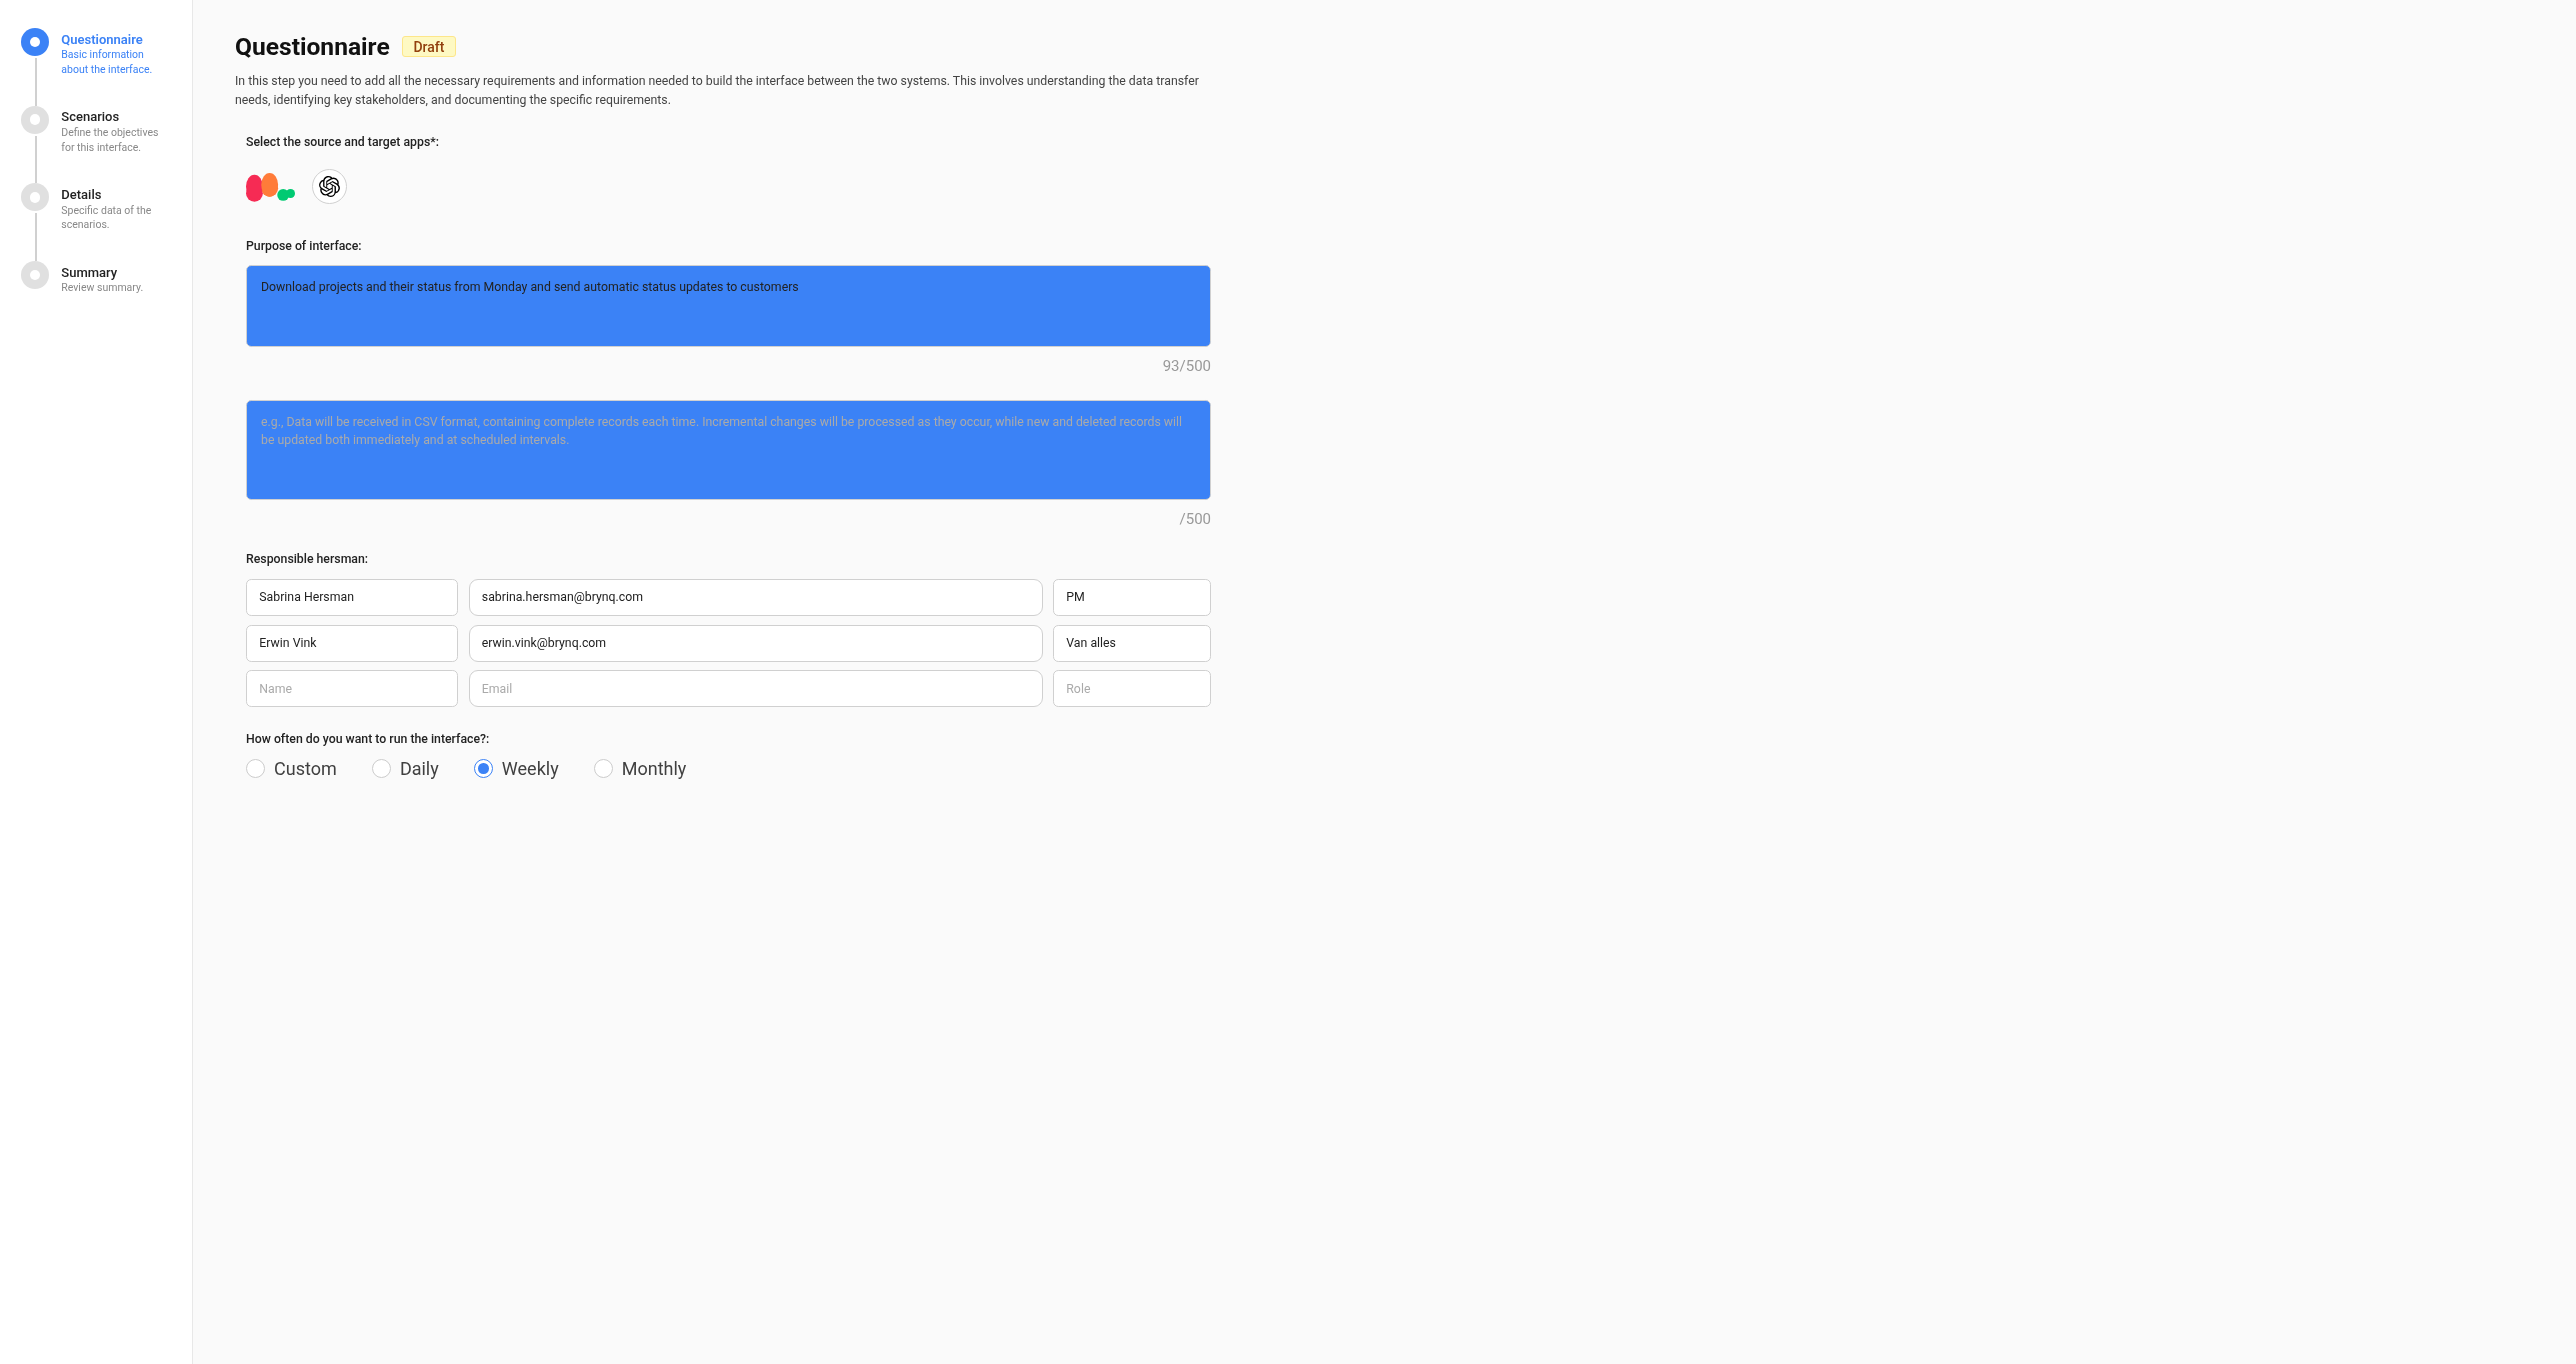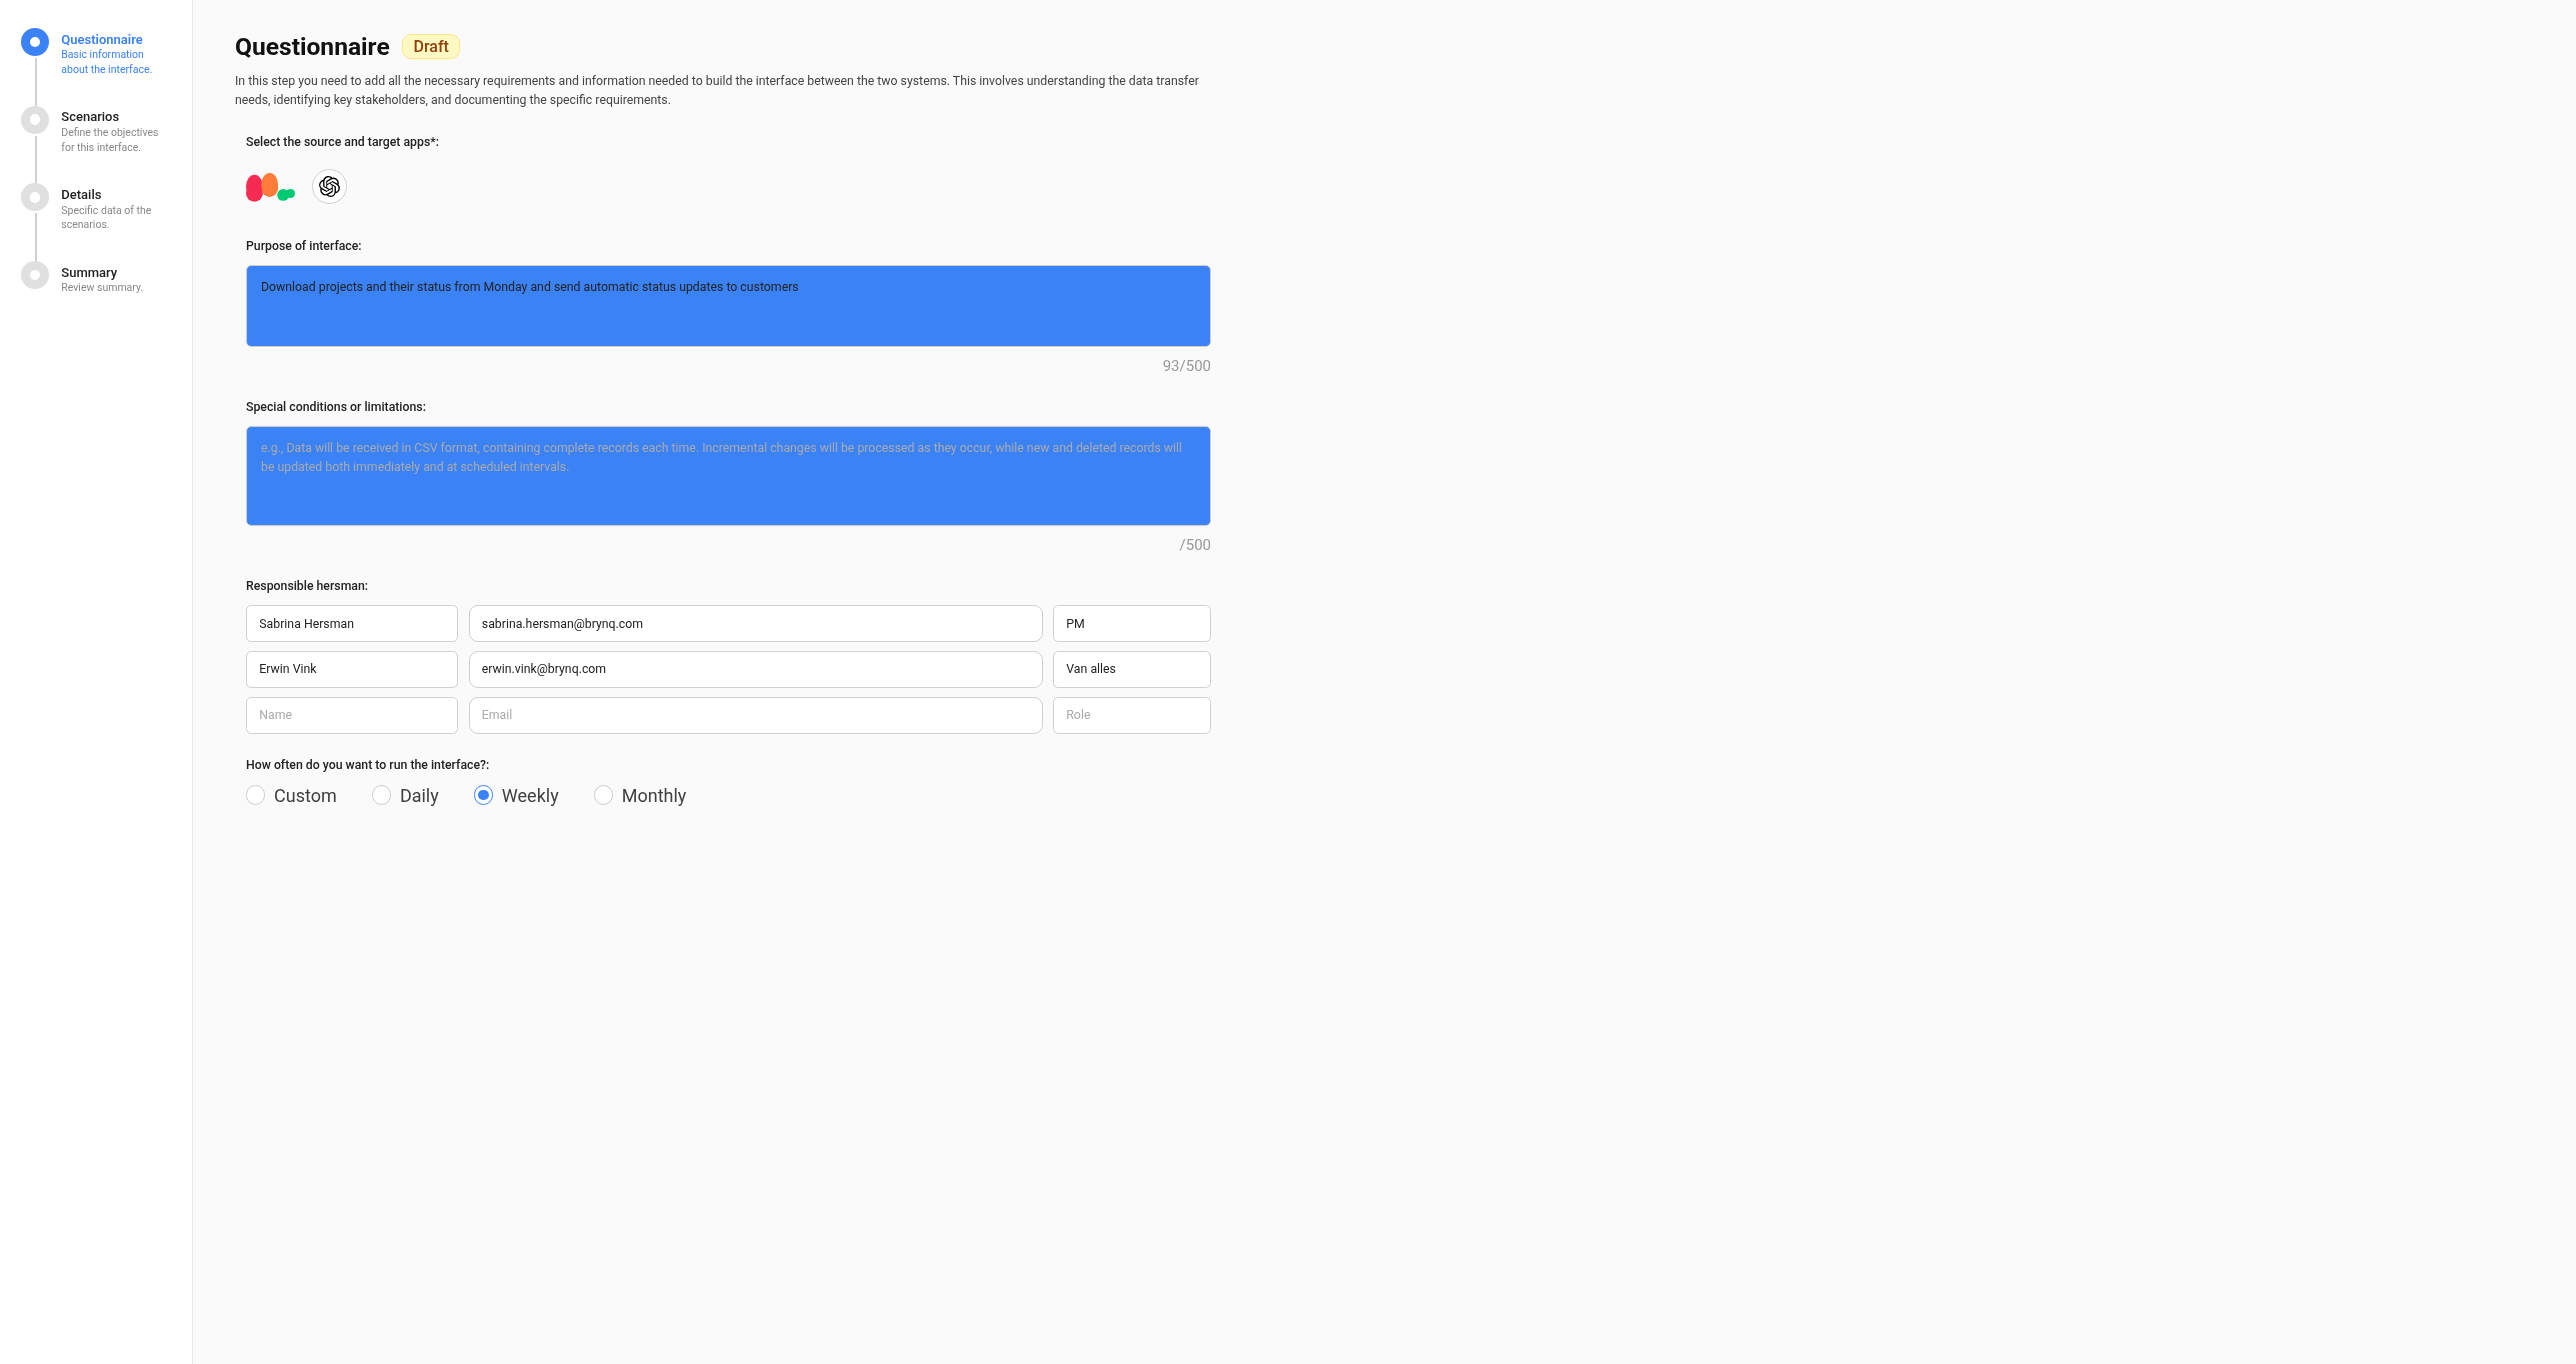--- a/index.html
+++ b/index.html
@@ -97,23 +97,23 @@
     }
     .page-title {
       font-size: 24.6px;
       font-weight: 700;
       color: #111;
     }
     .draft-badge {
       background: #fef9c3;
       color: #92400e;
       border: 0.9px solid #fde68a;
-      border-radius: 9px;
+      border-radius: 3px;
       padding: 1.8px 10.5px;
-      font-size: 16px;
+      font-size: 14px;
       font-weight: 500;
     }
     .page-description {
       font-size: 12.3px;
       color: #444;
       line-height: 1.6;
       margin-bottom: 24.6px;
       max-width: 965px;
     }
 
@@ -334,21 +334,20 @@
 
   <div class="section-block">
     <div class="section-label">Purpose of interface:</div>
     <div class="textarea-container">
       <textarea class="form-textarea" rows="3" style="">Download projects and their status from Monday and send automatic status updates to customers</textarea>
     </div>
     <div class="char-count">93/500</div>
   </div>
 
   <div class="section-block">
-    <div class="section-label">Special conditions or limitations:</div>
     <div class="textarea-container">
       <textarea class="form-textarea" rows="4" placeholder="e.g., Data will be received in CSV format, containing complete records each time. Incremental changes will be processed as they occur, while new and deleted records will be updated both immediately and at scheduled intervals." style=""></textarea>
     </div>
     <div class="char-count">/500</div>
   </div>
 
   <div class="section-block">
     <div class="section-label">Responsible hersman:</div>
     <div class="persons-grid">
 

